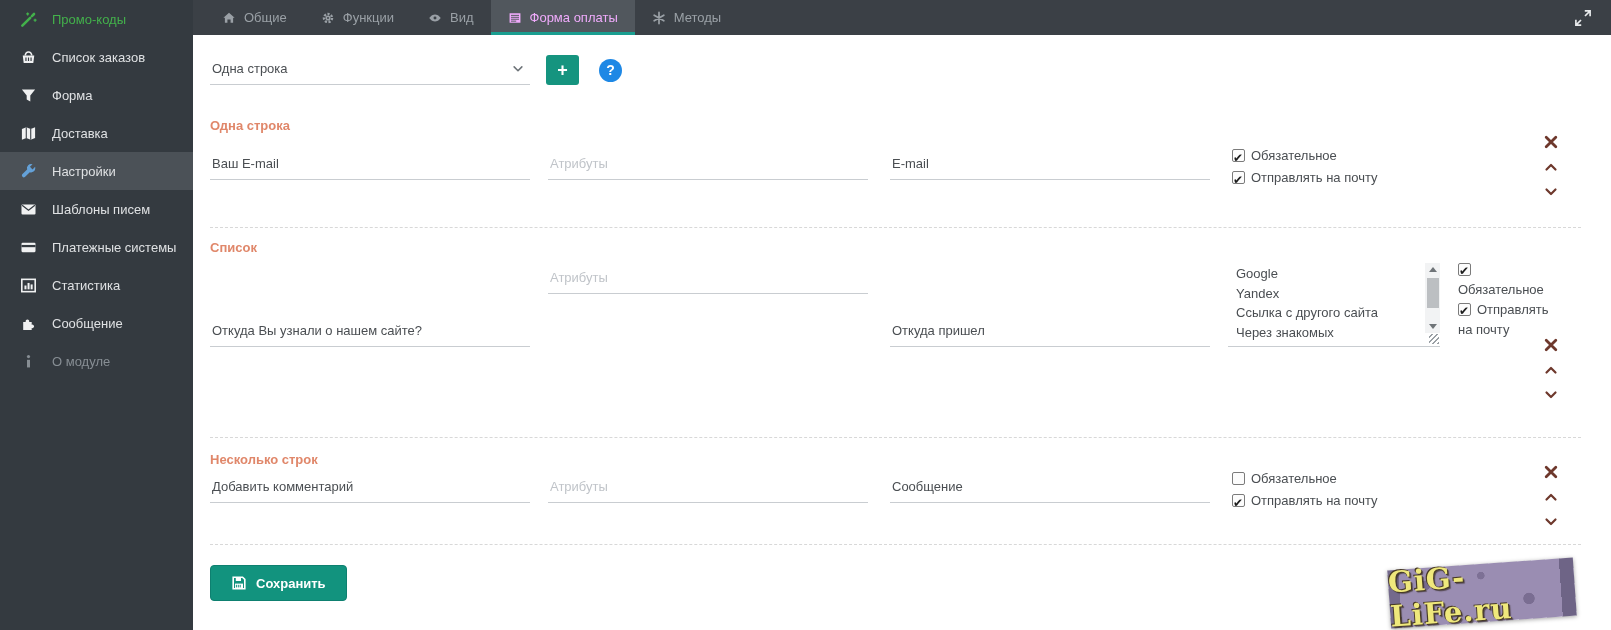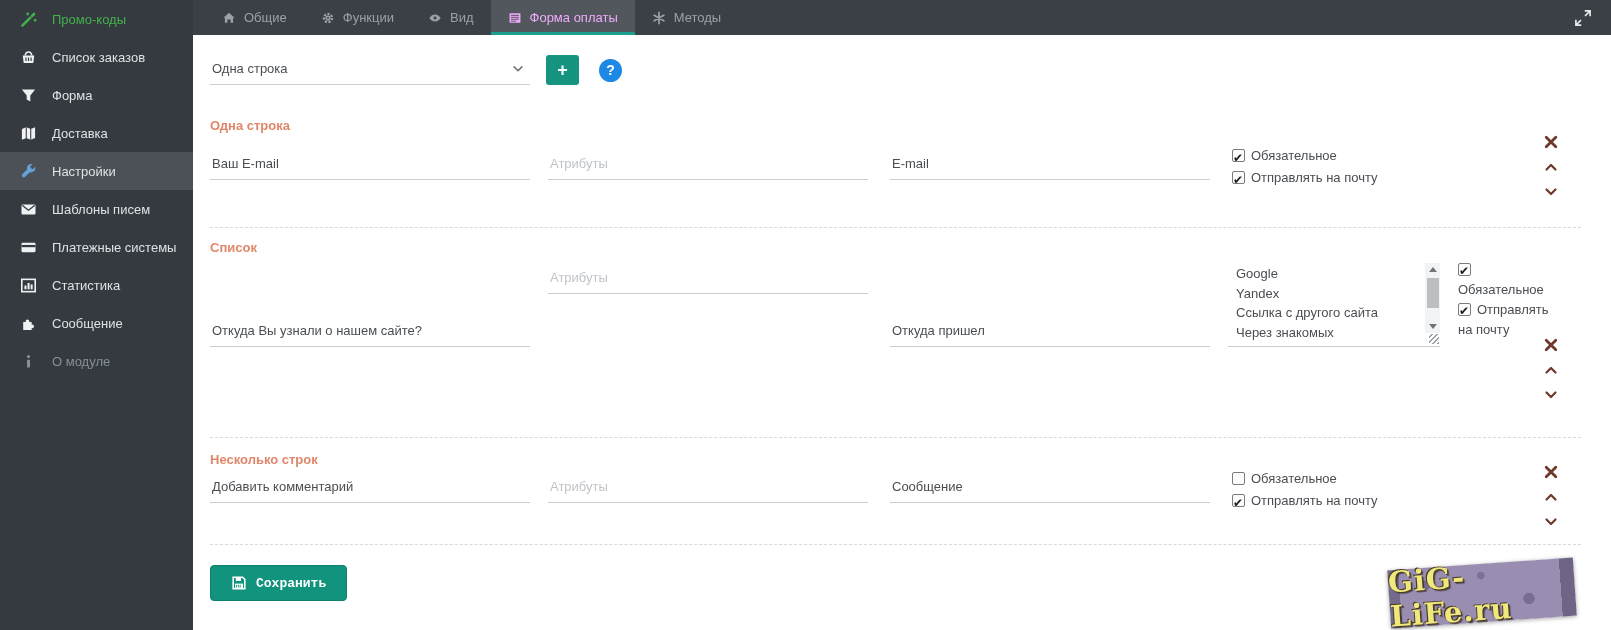--- a/index.html
+++ b/index.html
@@ -68,21 +68,21 @@
   .lb-up::after { top:4px; border-bottom:5px solid #6f7478; }
   .lb-dn::after { top:5px; border-top:5px solid #6f7478; }
   .lb-thumb { position:absolute; left:1.5px; top:15px; width:12px; height:30px; background:#bcbfc2; }
   .lb-grip { position:absolute; right:1px; bottom:2px; width:10px; height:10px;
     background:repeating-linear-gradient(135deg, transparent 0 2px, #9aa0a5 2px 3.5px); cursor:nwse-resize; }
 
   .sec-controls { position:absolute; right:23px; display:flex; flex-direction:column; gap:11px; color:#6e382c; }
   .sec1 .sec-controls { top:50px; } .sec2 .sec-controls { top:110px; } .sec3 .sec-controls { top:27px; }
   .ctl { width:14px; height:14px; cursor:pointer; }
 
-  .footer { margin:0 30px 0 17px; padding-top:20px;font-family:Liberation Mono, monospace; }
+  .footer { margin:0 30px 0 17px; padding-top:20px; }
   .save-btn { display:flex; align-items:center; gap:9px; background:#12937e; border:1px solid #0e8070;
     border-radius:4px; color:#fff; font:inherit; font-weight:bold; padding:0 20px; height:36px; cursor:pointer; }
   .save-btn svg { width:16px; height:16px; }
 
   .watermark { position:absolute; right:36px; bottom:8px; width:186px; height:58px; z-index:5;
     transform:rotate(-4deg); display:flex; align-items:center; justify-content:center;
     background:
       radial-gradient(circle 10px at 20% 30%, rgba(90,78,114,.55) 0 45%, transparent 50%),
       radial-gradient(circle 12px at 75% 65%, rgba(90,78,114,.5) 0 45%, transparent 50%),
       radial-gradient(circle 8px at 50% 20%, rgba(90,78,114,.45) 0 45%, transparent 50%),

